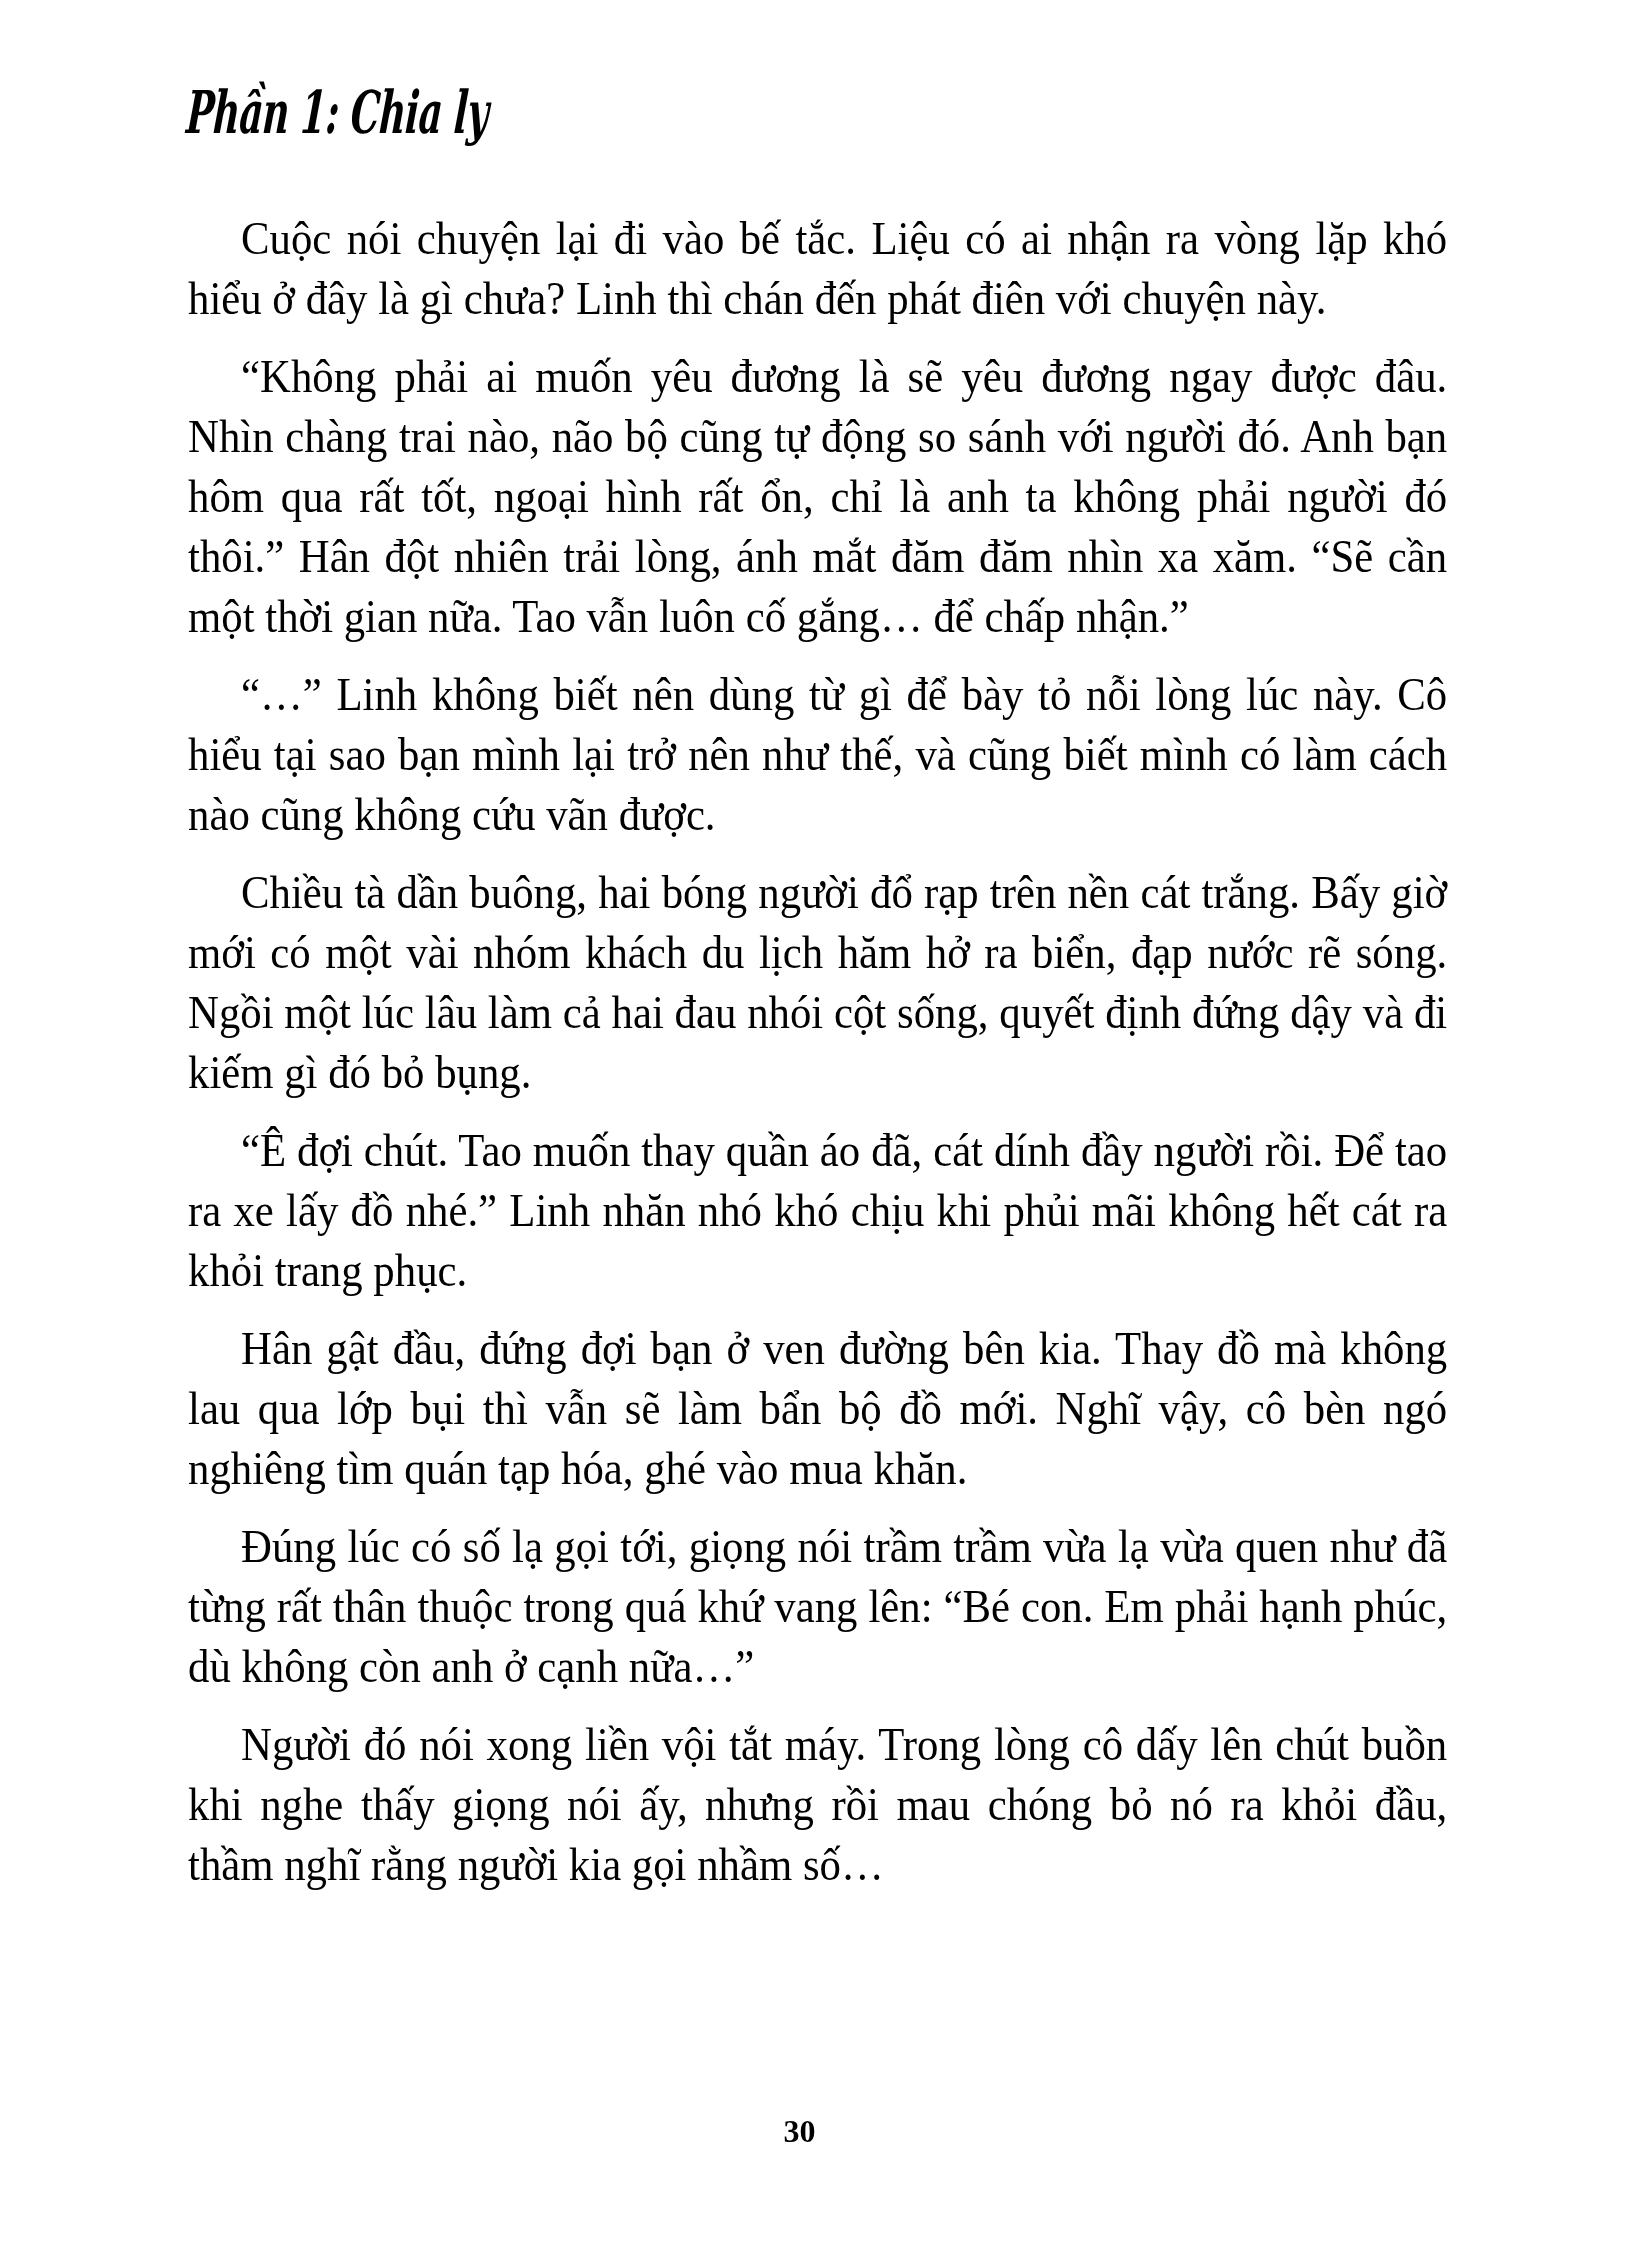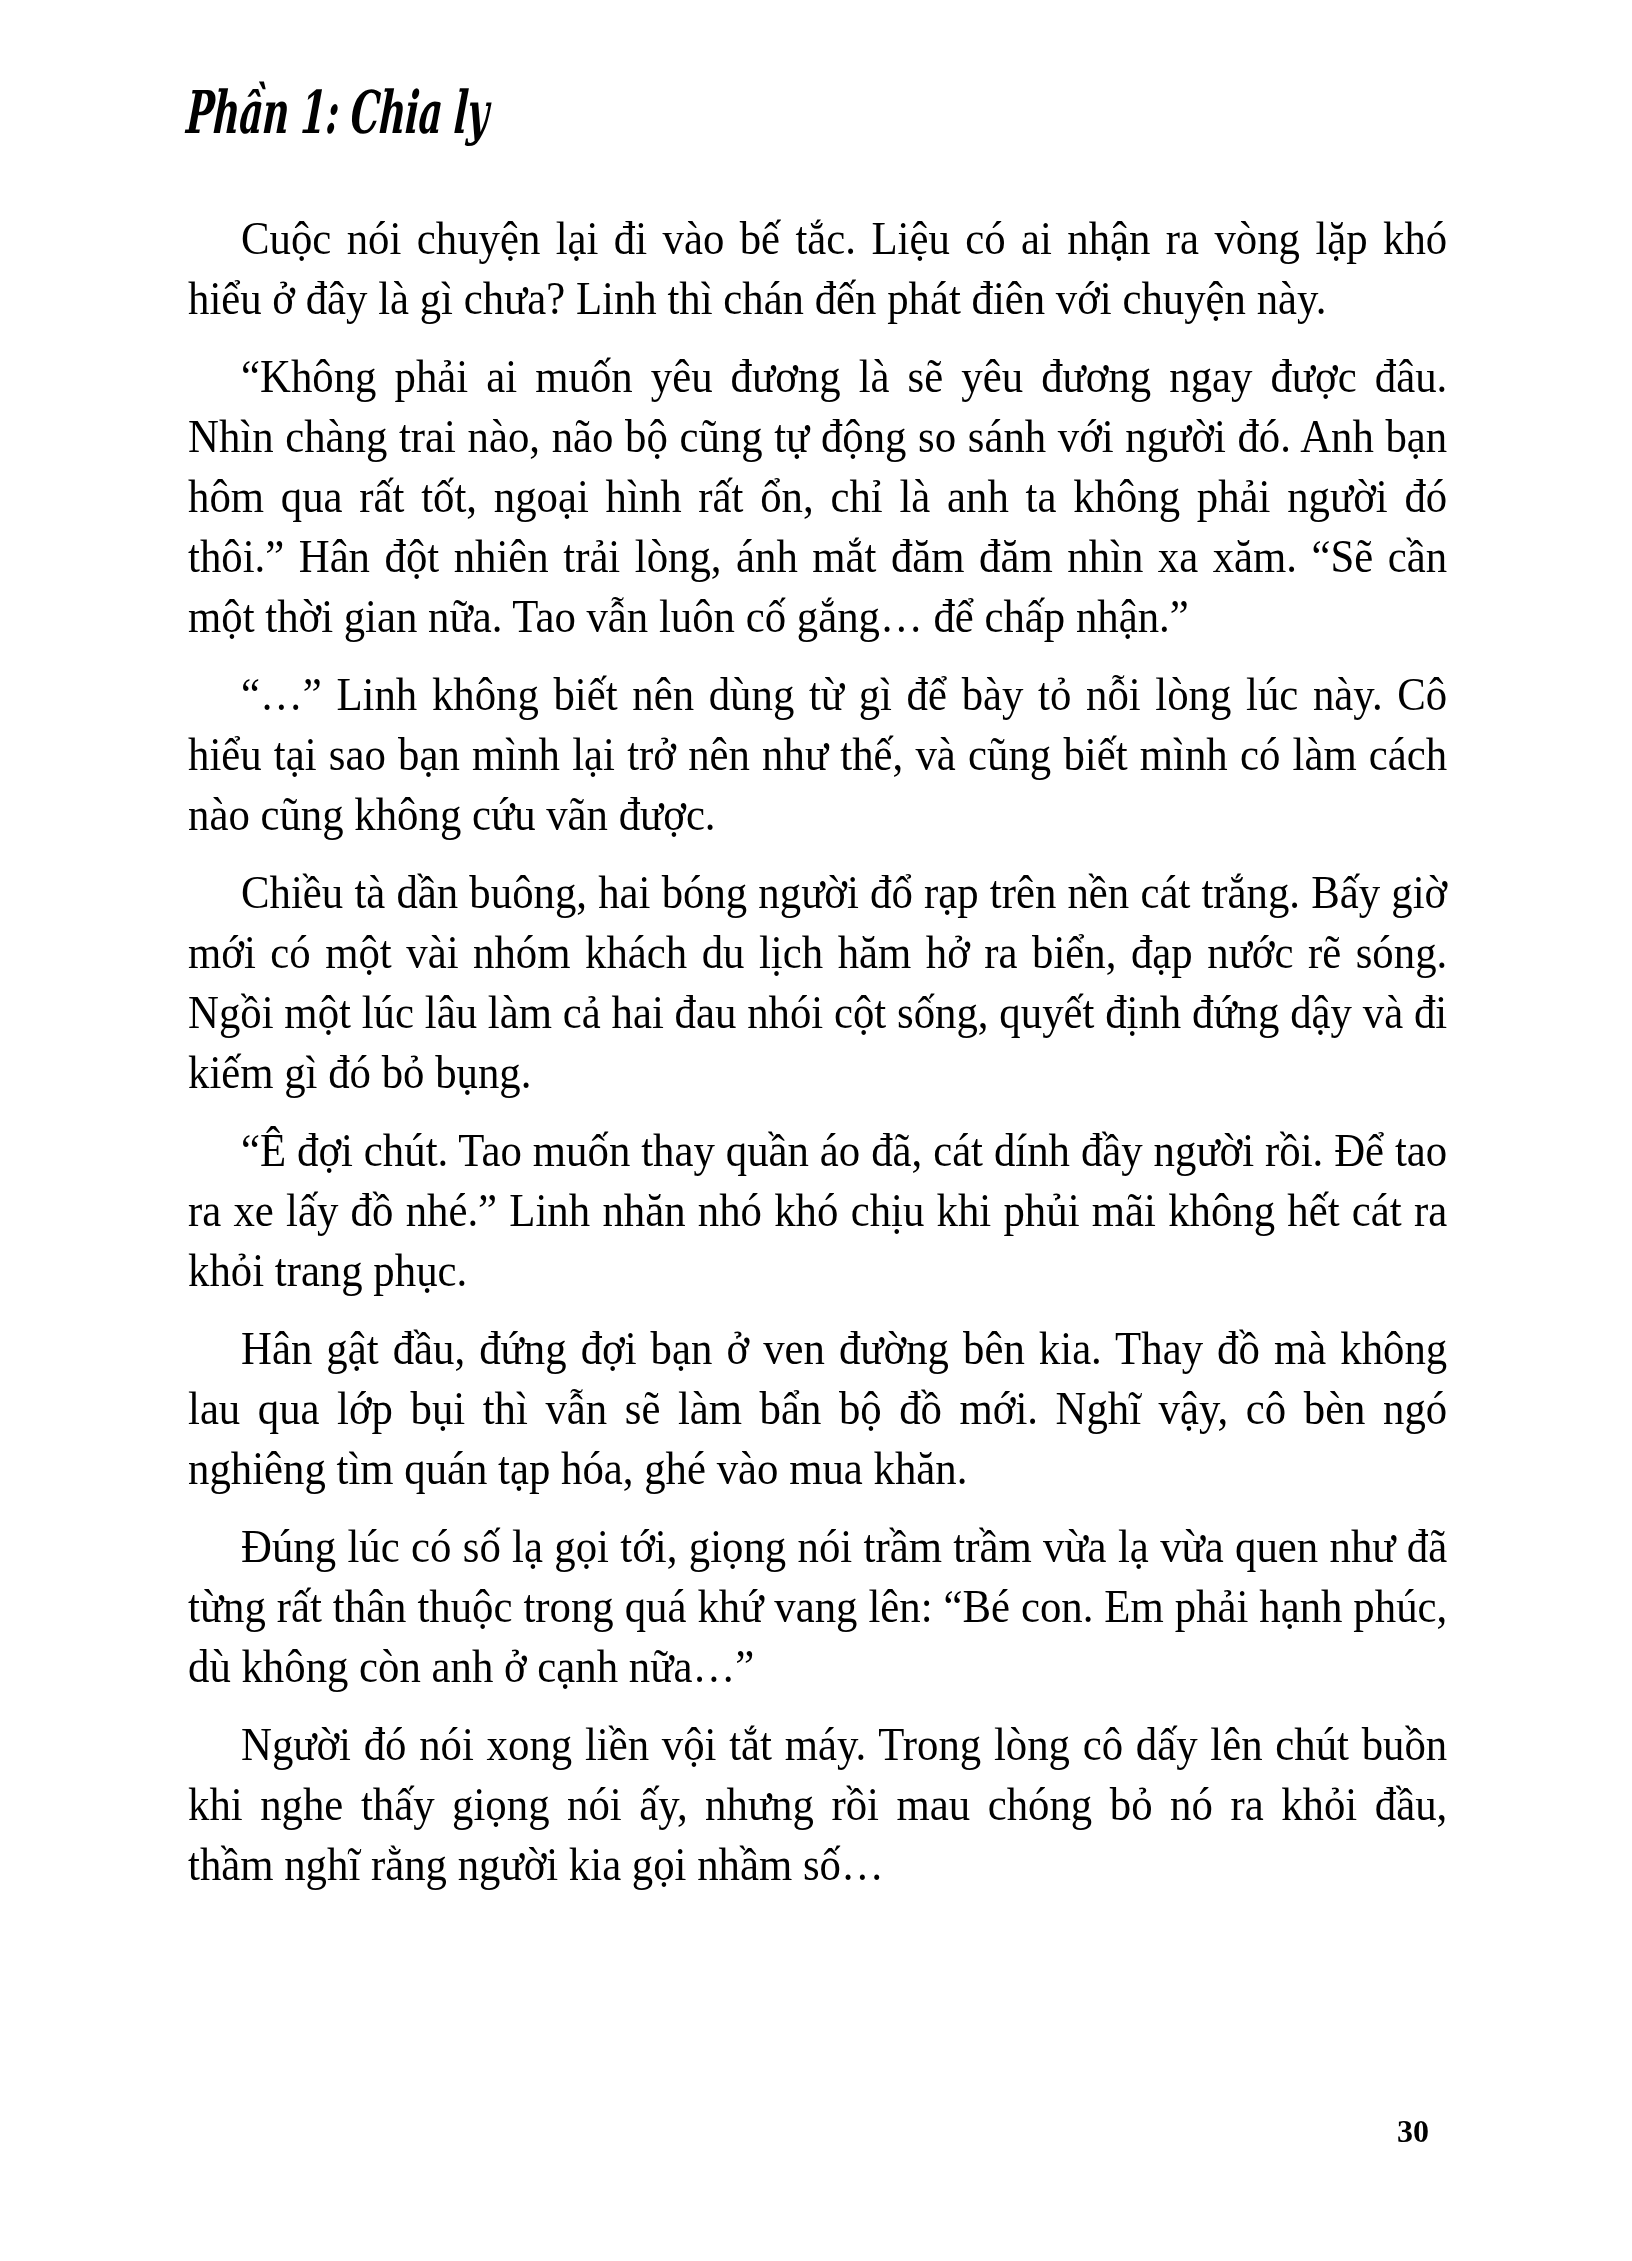--- a/index.html
+++ b/index.html
@@ -53,21 +53,21 @@
     text-indent: 57px;
   }
   .para:last-child {
     margin-bottom: 0;
   }
   .page-number {
     position: absolute;
     left: 170px;
     top: 2115px;
     width: 1259px;
-    text-align: right;
+    text-align: center;
     font-family: "Liberation Serif", serif;
     font-weight: 700;
     font-size: 32px;
     line-height: 1;
     color: #000000;
   }
 </style>
 </head>
 <body>
 

